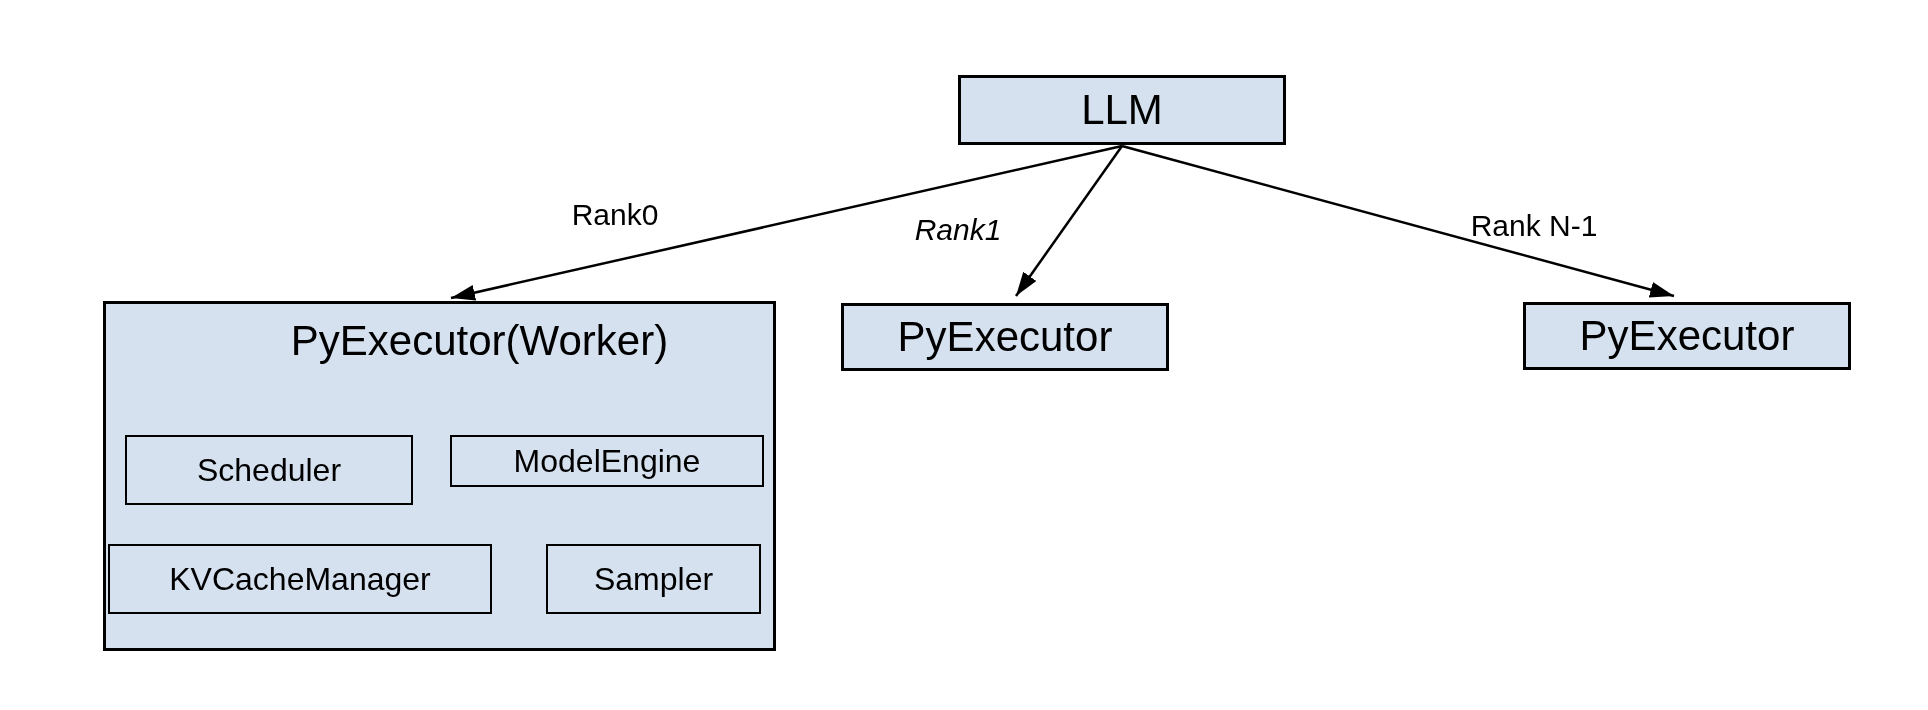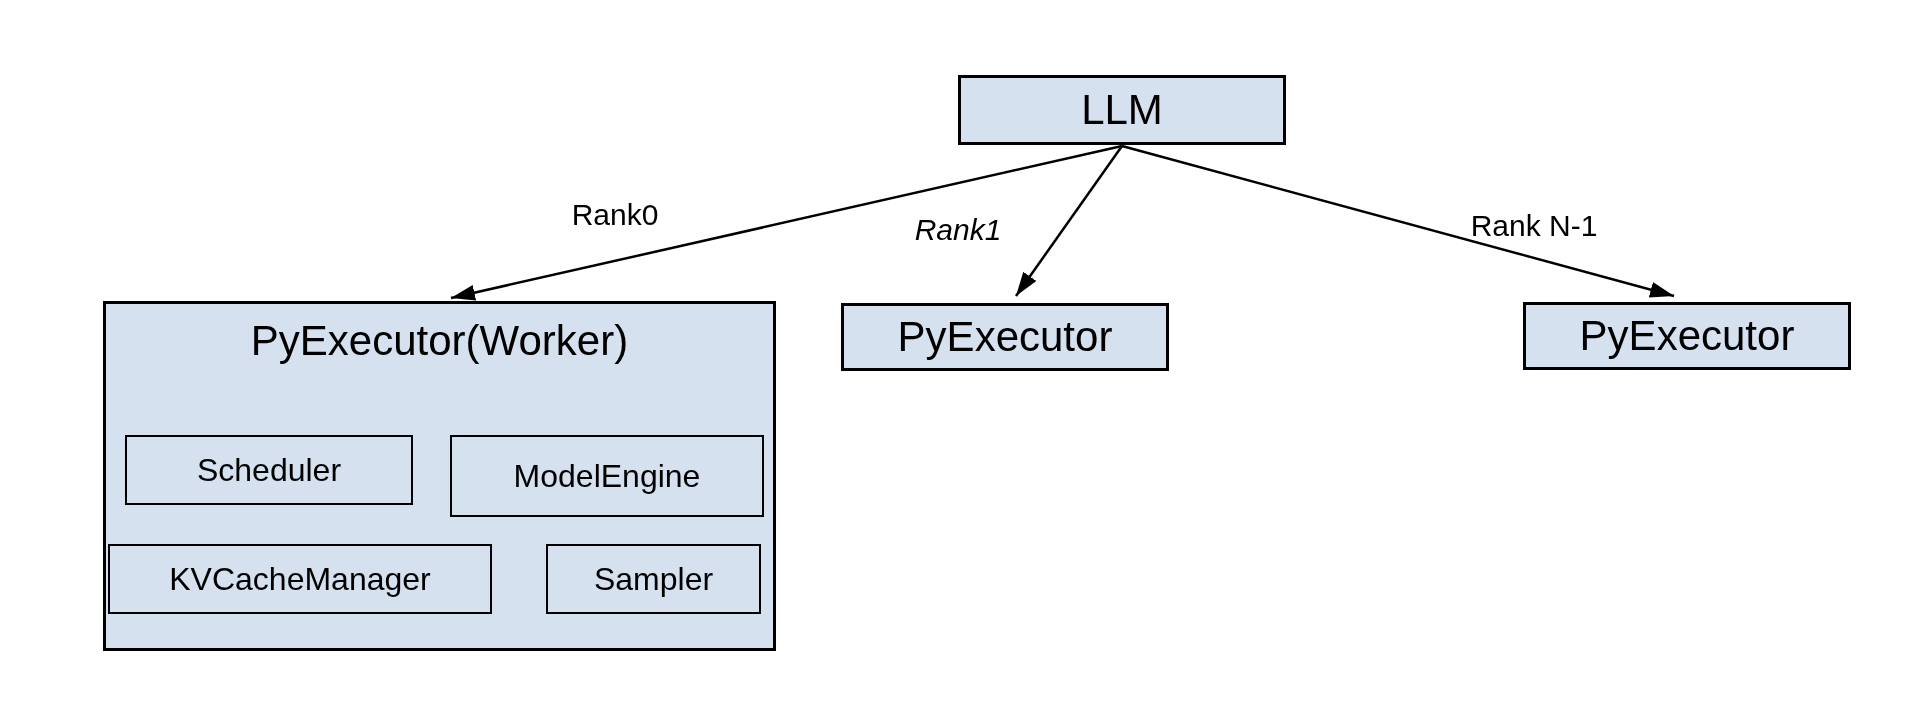--- a/index.html
+++ b/index.html
@@ -50,35 +50,36 @@
     display: block;
   }
   .container-title {
     position: absolute;
     left: 0; top: 16px;
     width: 100%;
     text-align: center;
     font-size: 42px;
     line-height: 1;
     white-space: nowrap;
+    padding-left: 40px;
   }
   .subnode {
     position: absolute;
     background: var(--box-fill, #d6e1f0);
     border: 2.5px solid var(--box-border, #000000);
     box-sizing: border-box;
     display: flex;
     align-items: center;
     justify-content: center;
     font-size: 32px;
     line-height: 1;
     white-space: nowrap;
   }
   #scheduler      { left: 19px;  top: 131px; width: 288px; height: 70px; }
-  #modelengine    { left: 344px; top: 131px; width: 314px; height: 82px; }
+  #modelengine    { left: 344px; top: 131px; width: 314px; height: 52px; }
   #kvcachemanager { left: 2px;  top: 240px; width: 384px; height: 70px; }
   #sampler        { left: 440px; top: 240px; width: 215px; height: 70px; }
 
   .edge-label {
     position: absolute;
     font-size: 30px;
     line-height: 1.1;
     transform: translateX(-50%);
     white-space: nowrap;
     color: var(--text, #000000);

